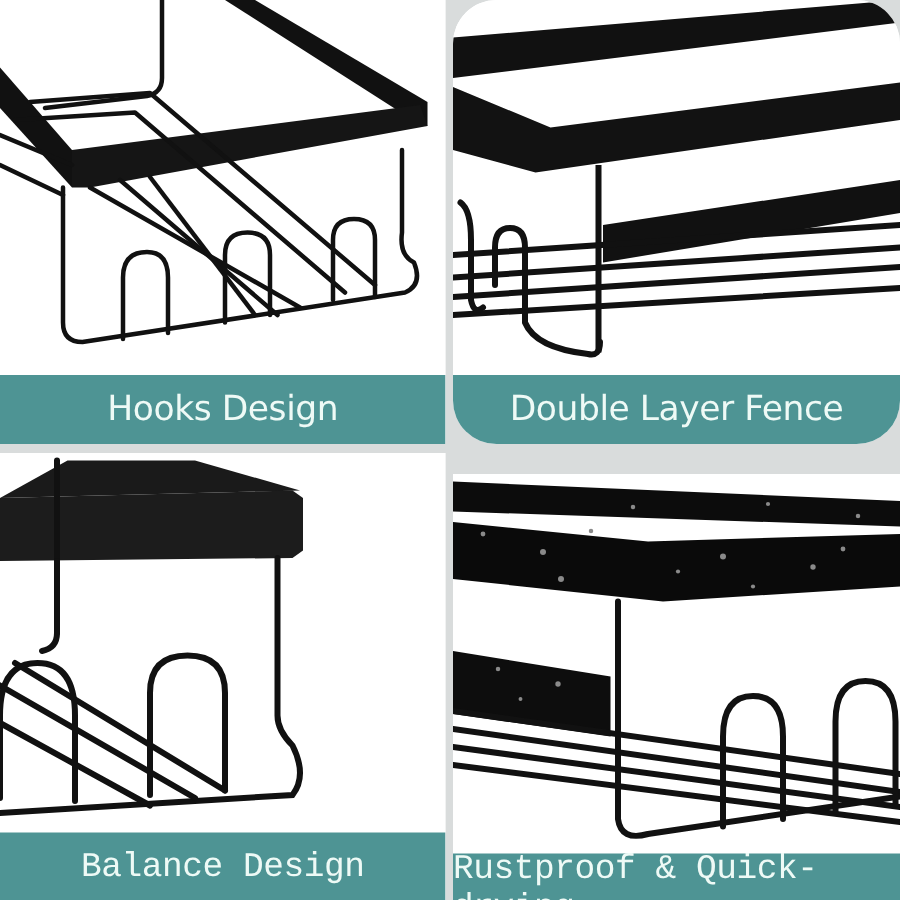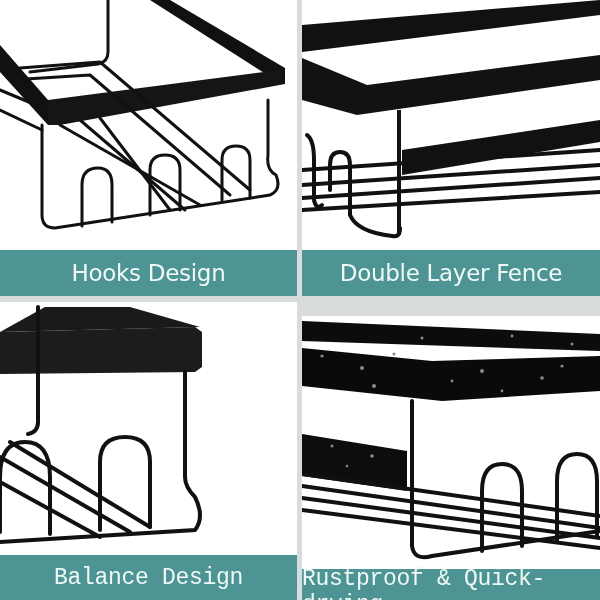--- a/index.html
+++ b/index.html
@@ -1,20 +1,20 @@
 <!DOCTYPE html>
 <html><head>
 <meta charset="utf-8">
 <style>
   html, body { margin: 0; padding: 0; }
   body { width: 600px; height: 600px; background: #d9dcdc; overflow: hidden; position: relative; font-family: "DejaVu Sans", sans-serif; }
   .grid { position: absolute; left: 0; top: 0; width: 600px; height: 600px; }
   .panel { position: absolute; width: 297px; height: 296px; background: #ffffff; overflow: hidden; }
   .p0 { left: 0; top: 0; }
-  .p1 { left: 302px; top: 0; width: 298px; }
+  .p1 { left: 302px; top: 0; width: 298px; border-radius: 29px; }
   .p2 { left: 0; top: 302px; height: 298px; }
   .p3 { left: 302px; top: 316px; width: 298px; height: 298px; }
   .photo { position: absolute; left: 0; top: 0; width: 100%; height: 250px; background: #ffffff; }
   .p2 .photo, .p3 .photo { height: 253px; }
   .photo svg { width: 100%; height: 100%; display: block; }
   .caption { position: absolute; left: 0; bottom: 0; width: 100%; height: 46px; background: #4e9494; color: #eefaf6; display: flex; align-items: center; justify-content: center; font-size: 23px; letter-spacing: -0.3px; margin-top: 40px; }
   .p2 .caption, .p3 .caption { height: 45px; font-family: Liberation Mono, monospace; }
 </style>
 </head>
 <body>

